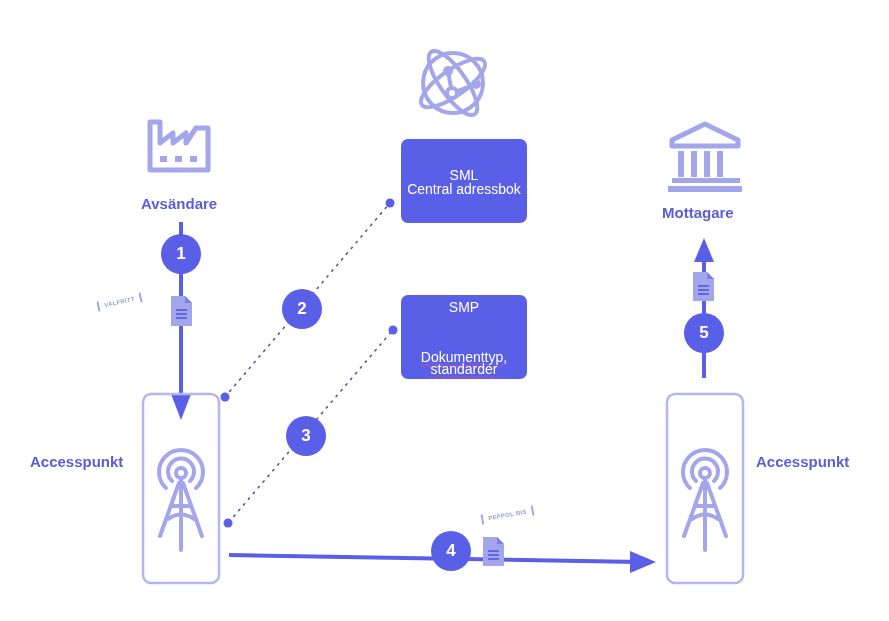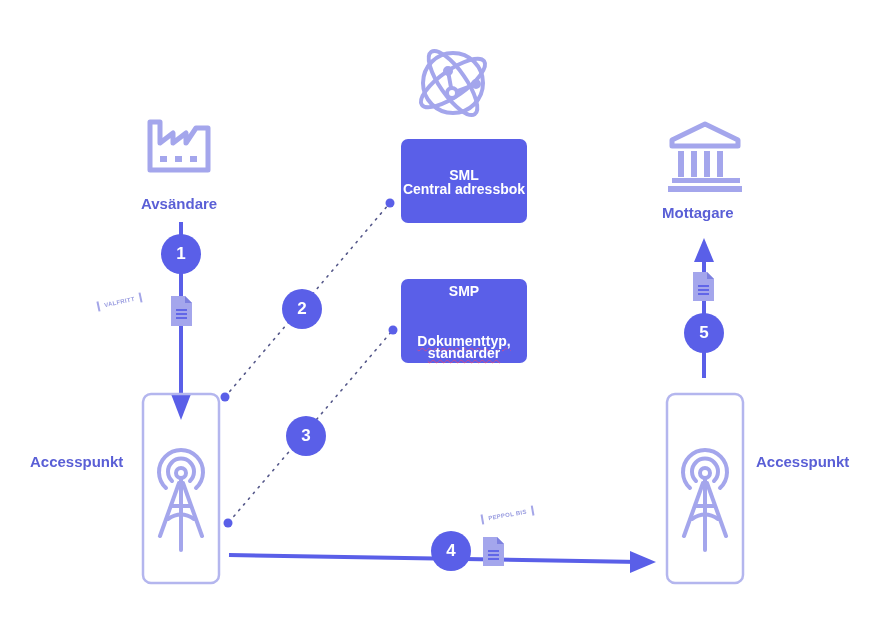--- a/index.html
+++ b/index.html
@@ -1,19 +1,19 @@
 <!DOCTYPE html>
 <html><head>
 <meta charset="utf-8">
 <style>
   html, body { margin: 0; padding: 0; background: #ffffff; }
   body { width: 889px; height: 621px; position: relative; overflow: hidden; font-family: "Liberation Sans", sans-serif; }
   svg.canvas { position: absolute; left: 0; top: 0; }
   .label { position: absolute; font-weight: bold; color: #5a5fd6; font-size: 15px; white-space: nowrap; }
-  .box { position: absolute; background: #5a5fe8; border-radius: 7px; color: #fff; text-align: center; font-weight: bold; display: flex; flex-direction: column; justify-content: center; align-items: center; }
+  .box { position: absolute; background: #5a5fe8; border-radius: 7px; color: #fff; text-align: center; font-weight: normal; display: flex; flex-direction: column; justify-content: center; align-items: center; }
   .box .t1 { font-size: 14px; line-height: 16px; }
   .box .t2 { font-size: 14px; line-height: 12px; }
   .box .t2.underlined { text-decoration: underline wavy #d04a8a; text-decoration-thickness: 1px; }
   .step { position: absolute; width: 40px; height: 40px; border-radius: 50%; background: #5a5fe8; color: #fff; font-weight: bold; font-size: 17px; display: flex; align-items: center; justify-content: center; }
   .tag { position: absolute; font-size: 6px; font-weight: bold; color: #9a9de0; letter-spacing: 0.3px; padding: 2px 5px; border-left: 2px solid #a4a6e8; border-right: 2px solid #a4a6e8; }
 </style>
 </head>
 <body>
 
 <svg class="canvas" width="889" height="621" viewBox="0 0 889 621">
@@ -121,21 +121,21 @@
 
 <div class="label" style="left:141px; top:195px;">Avsändare</div>
 <div class="label" style="left:662px; top:204px;text-align:right;">Mottagare</div>
 <div class="label" style="left:30px; top:453px;">Accesspunkt</div>
 <div class="label" style="left:756px; top:453px;">Accesspunkt</div>
 
 <div class="box" style="left:401px; top:139px; width:126px; height:84px;">
   <div class="t1">SML</div>
   <div class="t2">Central adressbok</div>
 </div>
-<div class="box" style="left:401px; top:279px; width:126px; height:84px;gap:36px;">
+<div class="box" style="left:401px; top:295px; width:126px; height:84px;gap:36px;">
   <div class="t1">SMP</div>
   <div class="t2 underlined">Dokumenttyp, standarder</div>
 </div>
 
 <div class="step" style="left:161px; top:234px;">1</div>
 <div class="step" style="left:282px; top:289px;">2</div>
 <div class="step" style="left:286px; top:416px;">3</div>
 <div class="step" style="left:431px; top:531px;">4</div>
 <div class="step" style="left:684px; top:313px;">5</div>
 

